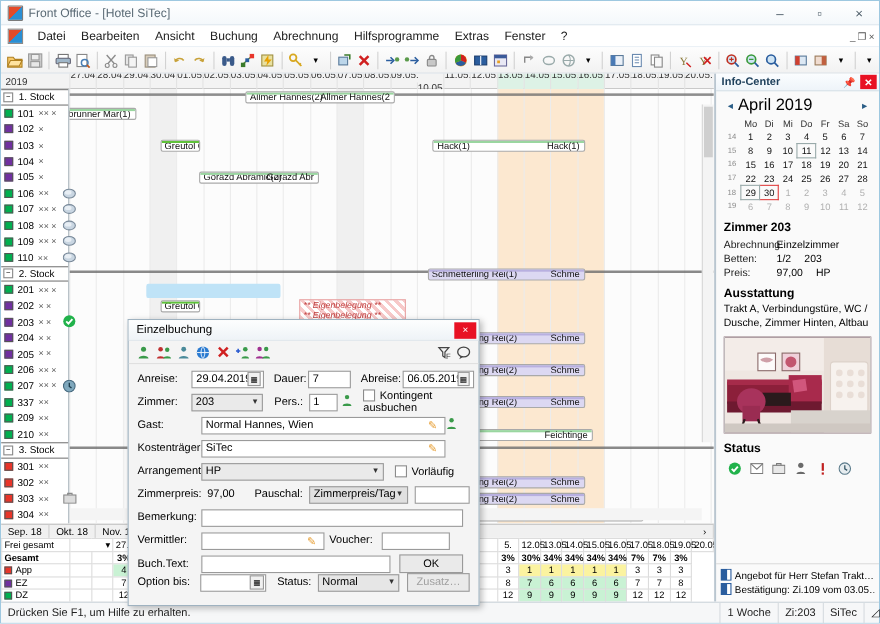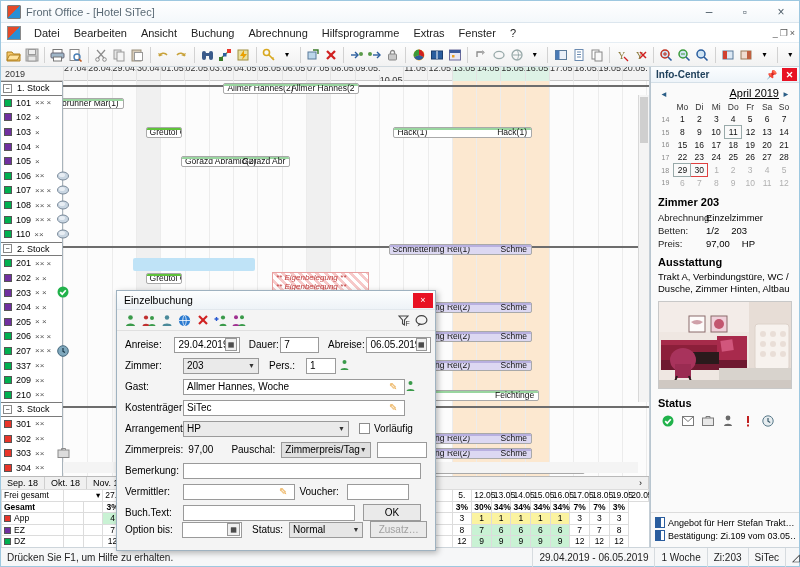--- a/index.html
+++ b/index.html
@@ -111,21 +111,21 @@
      border-bottom:1px solid #d5e0e8; display:flex; align-items:center;
      font-size:10px; font-weight:bold; color:#20415c; padding-left:5px; }
   .infohdr .sp { flex:1; }
   .ipin { font-size:9px; color:#456; padding:0 4px; }
   .iclose { background:#e81123; color:#fff; width:15px;height:13px;
      display:flex;align-items:center;justify-content:center; font-size:9px; margin-right:2px;}
   .cal { padding:4px 6px 2px 6px; }
   .calnav { display:flex; align-items:center; justify-content:center; font-size:9.5px;
      margin-bottom:2px; }
   .calnav .arr { width:14px; text-align:center; color:#2a5d86; }
-  .calnav .mt { flex:1; text-align:right; font-size:11px;text-decoration:underline; }
+  .calnav .mt { flex:1; text-align:left; font-size:15px; }
   .cal table { border-collapse:collapse; width:100%; }
   .cal td { text-align:center; font-size:8.5px; height:11px; width:14px; color:#111; }
   .cal td.wk { color:#8a8a8a; font-size:7px; }
   .cal td.dim { color:#b0b0b0; }
   .cal th { font-size:8.5px; font-weight:normal; color:#333; }
   .cal td.today { border:1px solid #9aa; }
   .cal td.selday { border:1px solid #e04040; }
   .sect { padding:3px 7px; }
   .sect h3 { margin:2px 0 3px 0; font-size:11px; }
   .kv { display:flex; font-size:9.5px; line-height:13px; }
@@ -1178,25 +1178,28 @@
         <span class="cbo" style="width:76px">
           <span class="cv">203</span>
           <span class="ca">▼</span>
         </span>
         <span class="lb" style="width:37px;margin-left:10px">Pers.:</span>
         <span class="inp" style="width:30px">1</span>
         <span style="margin-left:3px"><svg width="11" height="12">
               <circle cx="5.5" cy="3" r="2" fill="#3a9a4a"></circle>
               <path d="M1.5 11c0-2.8 8-2.8 8 0z" fill="#3a9a4a"></path>
             </svg></span>
+        <span class="lb" style="margin-left:9px">
+          <span class="chk"></span><span>Kontingent ausbuchen</span>
+        </span>
       </div>
 
       <div class="frow">
         <span class="lb" style="width:58px">Gast:</span>
-        <span class="inp" style="width:222px">Allmer Hannes, Woche</span>
+        <span class="inp" style="width:222px">Normal Hannes, Wien</span>
         <span class="pen" style="margin-left:-16px">✎</span>
         <span style="margin-left:8px"><svg width="11" height="12">
               <circle cx="5.5" cy="3" r="2" fill="#3a9a4a"></circle>
               <path d="M1.5 11c0-2.8 8-2.8 8 0z" fill="#3a9a4a"></path>
             </svg></span>
       </div>
 
       <div class="frow">
         <span class="lb" style="width:58px">Kostenträger:</span>
         <span class="inp" style="width:222px">SiTec</span>
@@ -1255,20 +1258,19 @@
         </span>
         <span class="btn dis" style="width:58px;margin-left:7px">Zusatz…</span>
       </div>
 
     </div>
   </div>
 
   <div class="statusbar">
     <div class="sbcell">Drücken Sie F1, um Hilfe zu erhalten.</div>
     <div class="spacer"></div>
-    <div class="sbcell sbsep">29.04.2019 - 06.05.2019</div>
     <div class="sbcell sbsep">1 Woche</div>
     <div class="sbcell sbsep">Zi:203</div>
     <div class="sbcell sbsep">SiTec</div>
     <div class="sbcell sbsep" style="width:14px">◿</div>
   </div>
 
 </div>
 
 </body></html>

